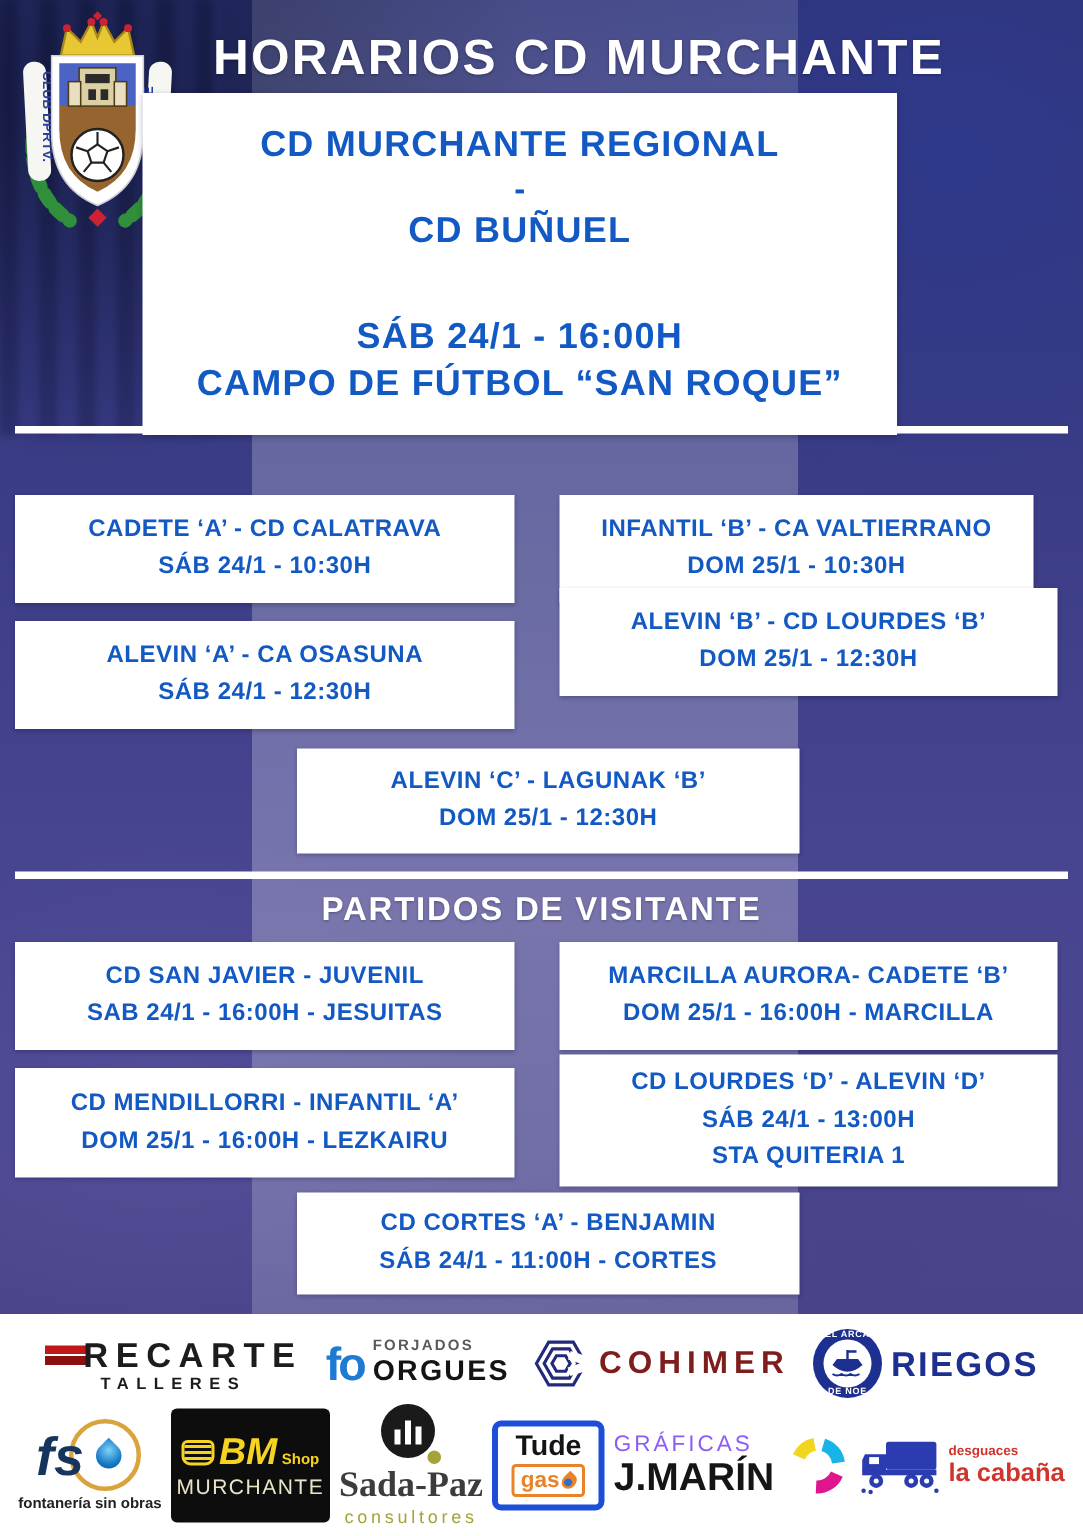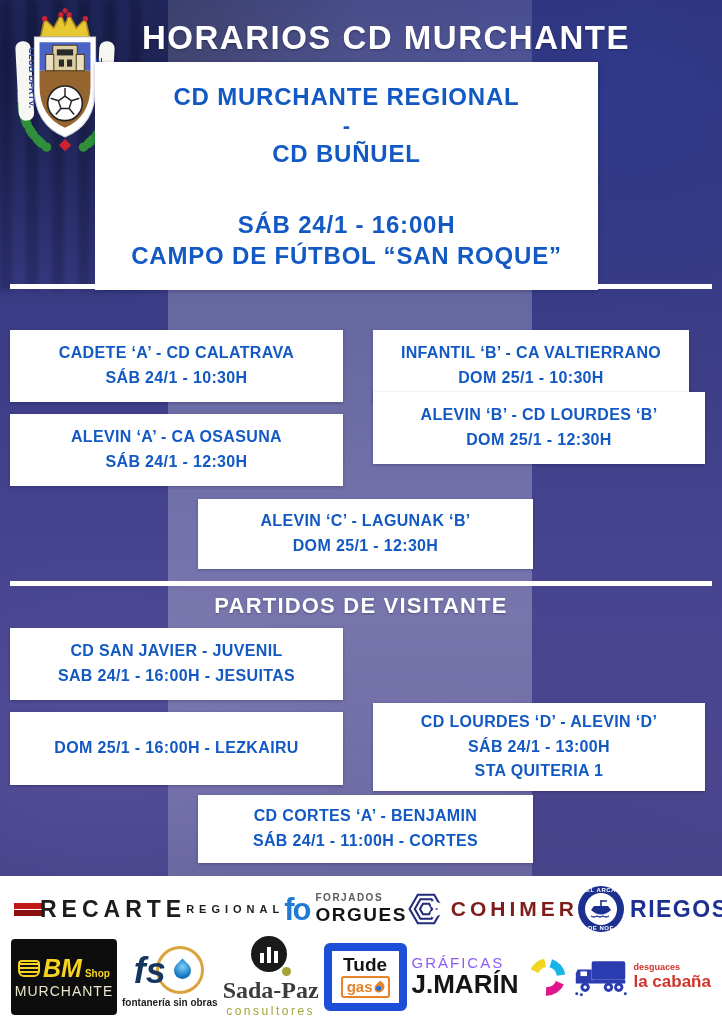--- a/index.html
+++ b/index.html
@@ -53,21 +53,21 @@
   .vc-c   { left:198px; top:795px; width:335px; height:68px; }
 
   
   .sponsors{ position:absolute; left:0; top:876px; width:722px; height:148px; background:#fff;
     display:flex; flex-direction:column; }
   .sp-row{ display:flex; align-items:center; justify-content:space-evenly; }
   .sp-row1{ height:60px; padding:6px 14px 0; }
   .sp-row2{ height:88px; padding:0 6px 6px; }
   .sp{ display:flex; align-items:center; gap:6px; }
 
-  .recarte{ gap:0; }
+  .recarte{ flex-direction:column; gap:0; }
   .rec-line{ display:flex; align-items:center; }
   .rec-bars{ width:30px; height:13px; margin-right:-4px;
     background:linear-gradient(180deg,#c01818 0 45%, #fff 45% 55%, #8c0f0f 55% 100%); }
   .rec-name{ font-size:23px; font-weight:900; letter-spacing:5px; color:#1c1c1c; }
   .rec-sub{ font-size:11px; font-weight:700; letter-spacing:5px; color:#1c1c1c; }
 
   .fo-mono{ font-size:31px; font-weight:800; color:#1f7ad4; line-height:1; letter-spacing:-2px;}
   .org-stack{ display:flex; flex-direction:column; line-height:1.15; }
   .org-top{ font-size:10px; font-weight:700; letter-spacing:1.5px; color:#5a5a5a; }
   .org-name{ font-size:19px; font-weight:900; letter-spacing:1.5px; color:#141414; }
@@ -103,21 +103,21 @@
   .sadapaz{ flex-direction:column; gap:0; }
   .sp-icon-wrap{ position:relative; width:40px; height:42px; }
   .sp-circle{ width:36px; height:36px; border-radius:50%; background:#1a1a1a;
     display:flex; align-items:flex-end; justify-content:center; gap:3px; padding-bottom:9px; }
   .sp-circle i{ display:block; width:4px; background:#fff; }
   .sp-b1{ height:10px; } .sp-b2{ height:16px; } .sp-b3{ height:12px; }
   .sp-dot{ position:absolute; right:0; bottom:2px; width:9px; height:9px; border-radius:50%; background:#a3a338; }
   .sada-name{ font-family:"Liberation Serif", serif; font-size:24px; font-weight:700; color:#3c3c3c; line-height:1.05;}
   .sada-sub{ font-size:12px; letter-spacing:2.5px; color:#a3a338; }
 
-  .tudegas-box{ display:flex; flex-direction:column; align-items:center; border:8px solid #1d4ed8;
+  .tudegas-box{ display:flex; flex-direction:column; align-items:center; border:4px solid #1d4ed8;
     border-radius:6px; padding:4px 9px 5px; background:#fff; gap:2px;}
   .tude-top{ font-size:19px; font-weight:900; color:#141414; line-height:1; }
   .tude-bot-wrap{ display:flex; align-items:center; gap:2px; border:2px solid #e8832a; border-radius:3px; padding:0 4px; }
   .tude-bot{ font-size:15px; font-weight:900; color:#e8832a; line-height:1.2; }
   .tude-flame{ width:9px; height:11px; transform:rotate(45deg); border-radius:0 50% 50% 50%;
     background:radial-gradient(circle at 50% 60%, #2a6fd4 0 30%, #e8832a 35%); }
 
   .jmarin{ gap:8px; }
   .jm-stack{ display:flex; flex-direction:column; line-height:1.05; }
   .jm-top{ font-size:15px; letter-spacing:2px; color:#8b5cf6; font-weight:400; }
@@ -206,42 +206,47 @@
     <div>DOM 25/1 - 12:30H</div>
   </div>
 
   <div class="rule rule2"></div>
   <div class="section-title sec2">PARTIDOS DE VISITANTE</div>
 
   <div class="card vc-r1c1">
     <div>CD SAN JAVIER - JUVENIL</div>
     <div>SAB 24/1 - 16:00H - JESUITAS</div>
   </div>
+  <div class="card vc-r1c2">
+    <div>MARCILLA AURORA- CADETE ‘B’</div>
+    <div>DOM 25/1 - 16:00H - MARCILLA</div>
+  </div>
   <div class="card vc-r2c1">
+    <div>CD MENDILLORRI - INFANTIL ‘A’</div>
     <div>DOM 25/1 - 16:00H - LEZKAIRU</div>
   </div>
   <div class="card vc-r2c2">
     <div>CD LOURDES ‘D’ - ALEVIN ‘D’</div>
     <div>SÁB 24/1 - 13:00H</div>
     <div>STA QUITERIA 1</div>
   </div>
   <div class="card vc-c">
     <div>CD CORTES ‘A’ - BENJAMIN</div>
     <div>SÁB 24/1 - 11:00H - CORTES</div>
   </div>
 
   <div class="sponsors">
     <div class="sp-row sp-row1">
 
       <div class="sp recarte">
         <div class="rec-line">
           <span class="rec-bars"></span>
           <span class="rec-name">RECARTE</span>
         </div>
-        <div class="rec-sub">REGIONAL</div>
+        <div class="rec-sub">TALLERES</div>
       </div>
 
       <div class="sp orgues">
         <span class="fo-mono">fo</span>
         <span class="org-stack">
           <span class="org-top">FORJADOS</span>
           <span class="org-name">ORGUES</span>
         </span>
       </div>
 
@@ -267,38 +272,38 @@
             </svg>
           </span>
           <span class="arc-bot">DE NOE</span>
         </span>
         <span class="riegos-name">RIEGOS</span>
       </div>
     </div>
 
     <div class="sp-row sp-row2">
 
+      <div class="sp fs">
+        <span class="fs-mark">
+          <span class="fs-ring"></span>
+          <span class="fs-mono">fs</span>
+          <span class="fs-drop"></span>
+        </span>
+        <span class="fs-sub">fontanería sin obras</span>
+      </div>
+
       <div class="sp bm">
         <div class="bm-box">
           <div class="bm-line">
             <span class="bm-basket"></span>
             <span class="bm-name">BM</span>
             <span class="bm-tag">Shop</span>
           </div>
           <div class="bm-sub">MURCHANTE</div>
         </div>
-      </div>
-
-      <div class="sp fs">
-        <span class="fs-mark">
-          <span class="fs-ring"></span>
-          <span class="fs-mono">fs</span>
-          <span class="fs-drop"></span>
-        </span>
-        <span class="fs-sub">fontanería sin obras</span>
       </div>
 
       <div class="sp sadapaz">
         <span class="sp-icon-wrap">
           <span class="sp-circle">
             <i class="sp-b1"></i>
               <i class="sp-b2"></i>
               <i class="sp-b3"></i>
           </span>
           <span class="sp-dot"></span>

